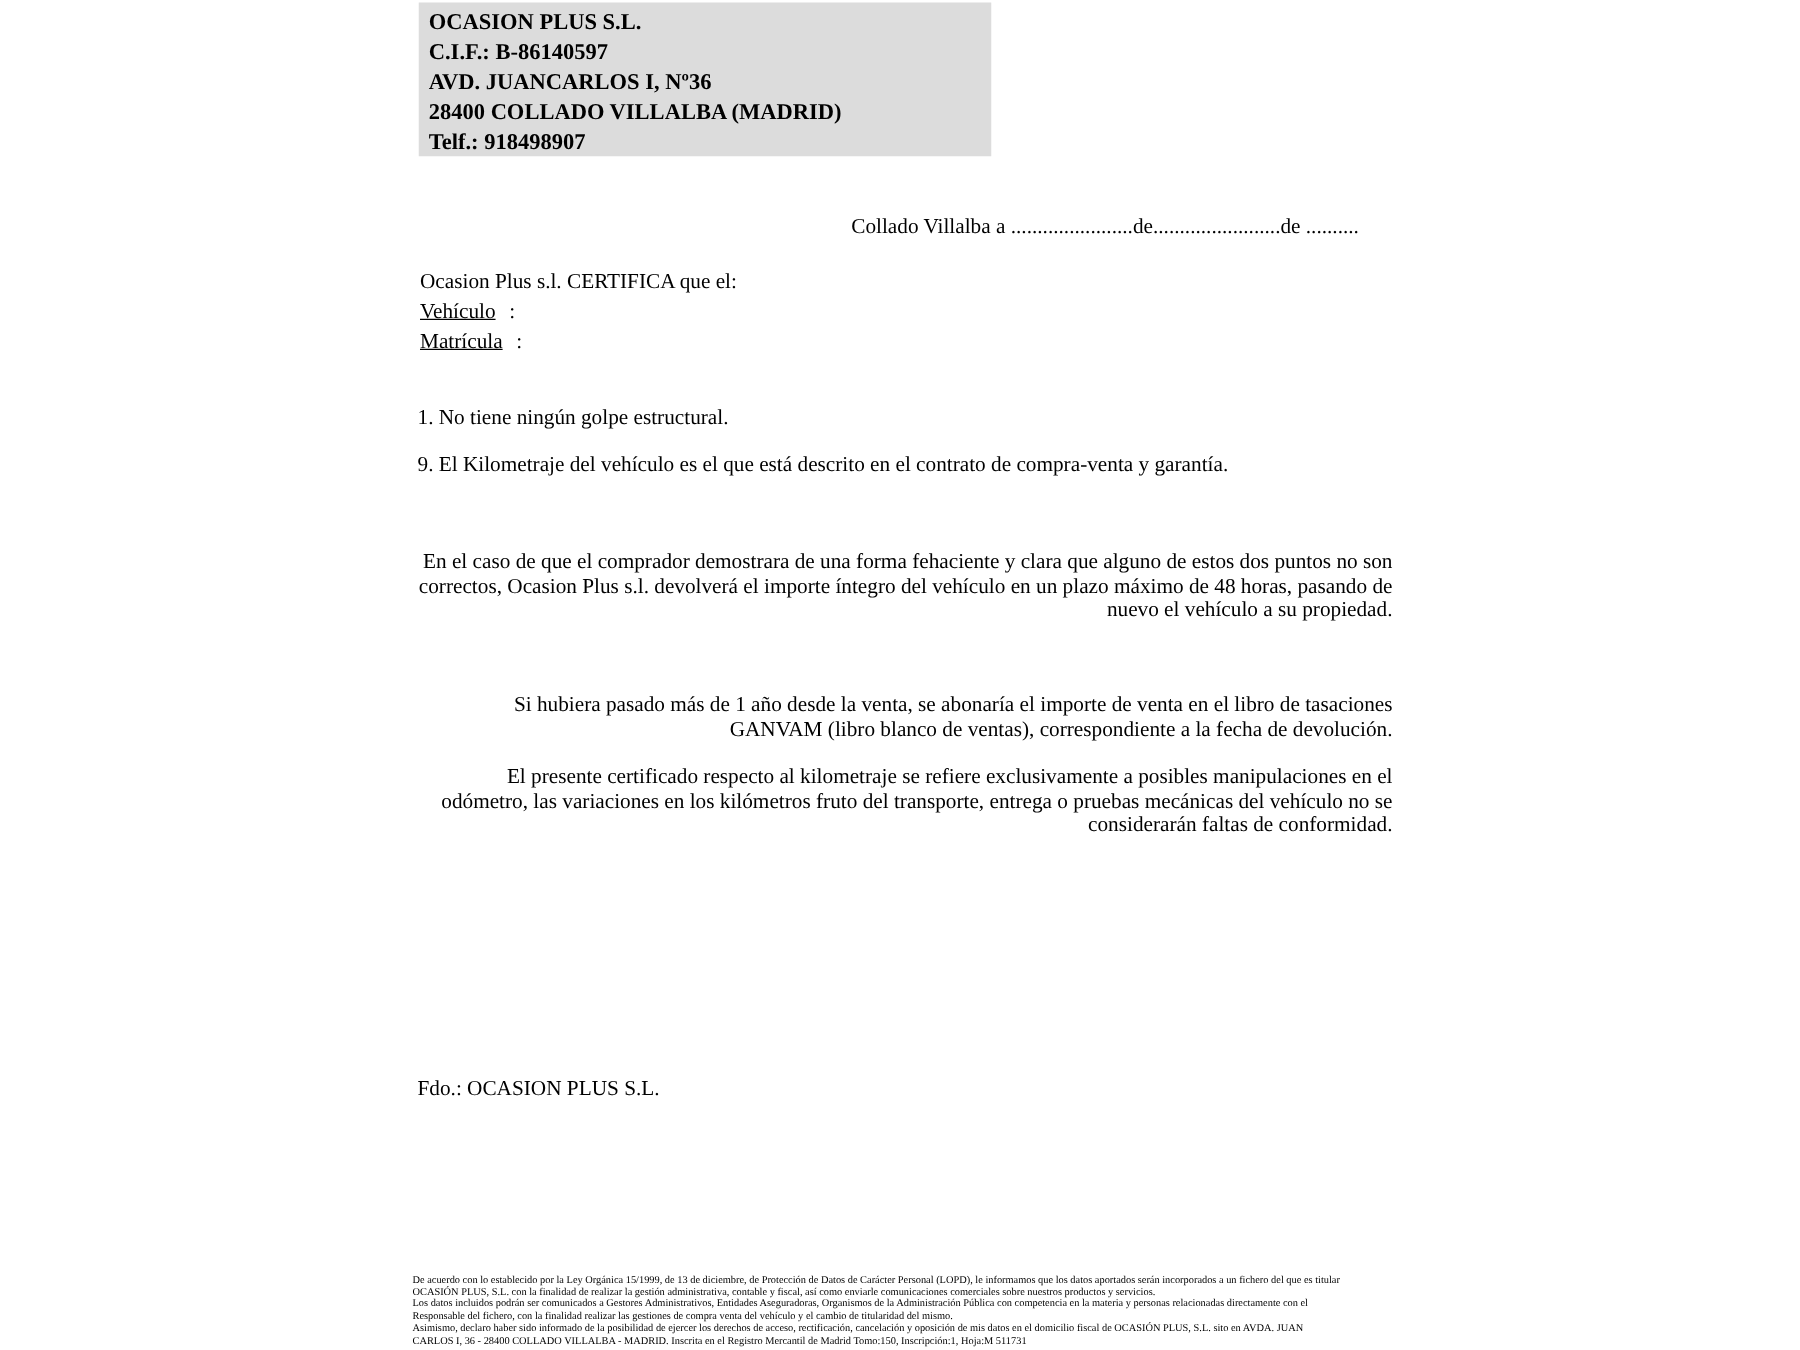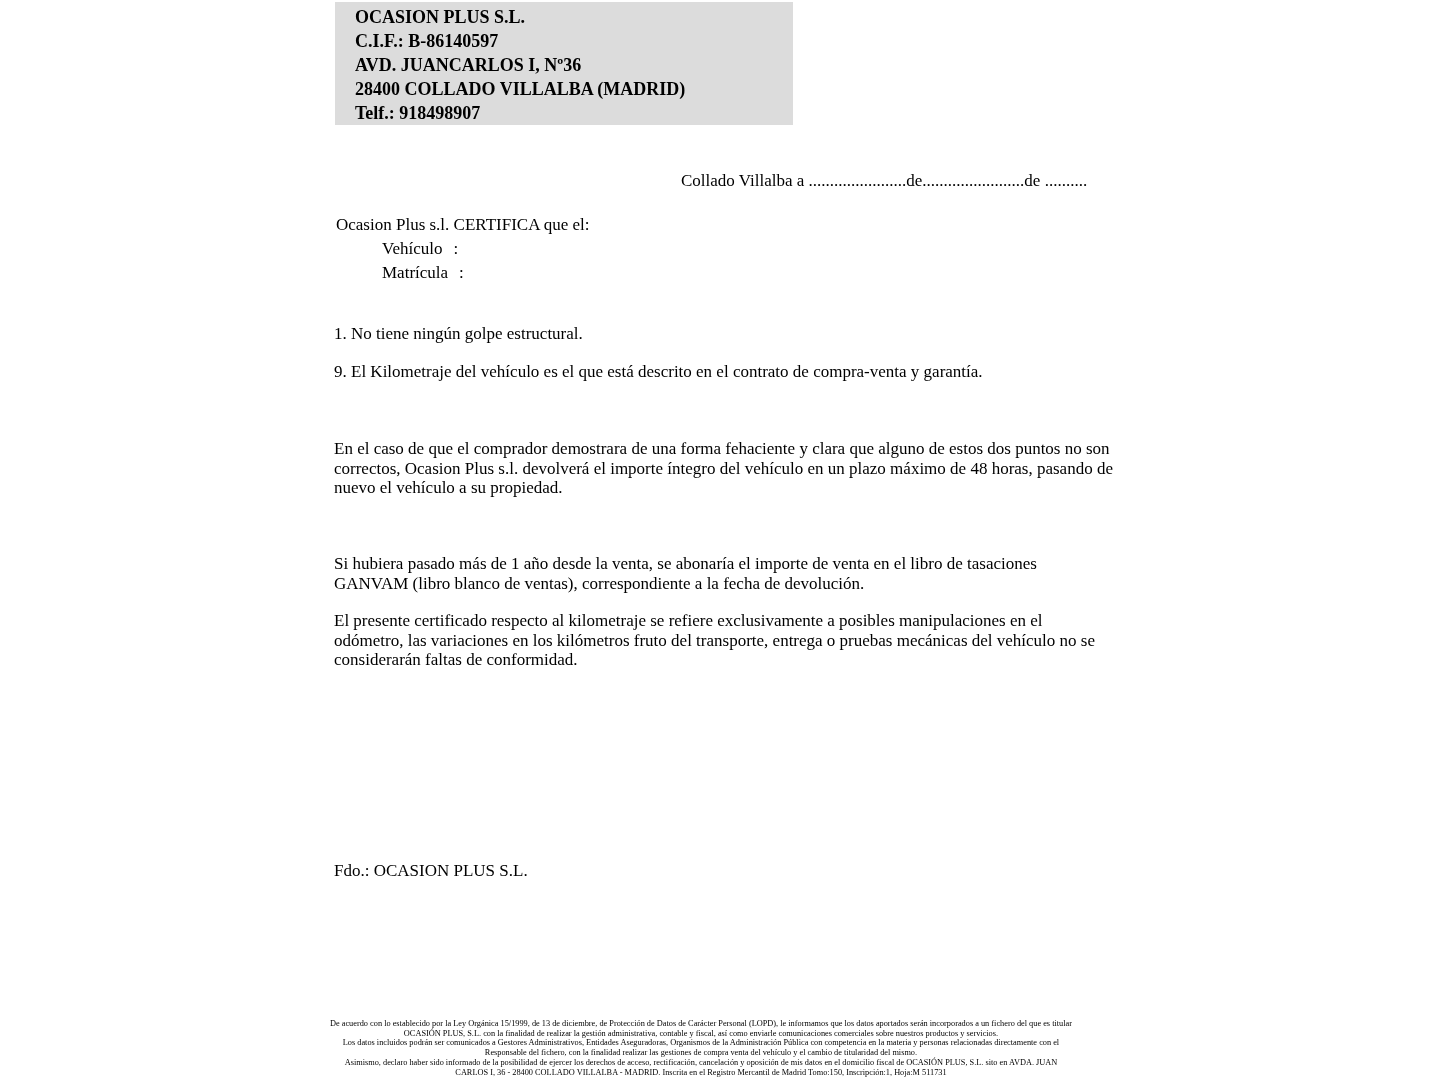--- a/index.html
+++ b/index.html
@@ -17,21 +17,21 @@
     overflow: hidden;
   }
   .header-box {
     position: absolute;
     left: 335px;
     top: 2px;
     width: 458px;
     height: 123px;
     box-sizing: border-box;
     background: #dcdcdc;
-    padding: 3px 0 0 20px;
+    padding: 3px 0 0 8px;
   }
   .header-box .hline {
     font-size: 18px;
     font-weight: bold;
     line-height: 24px;
     white-space: nowrap;
   }
   .date-line {
     position: absolute;
     left: 681px;
@@ -41,40 +41,41 @@
     white-space: nowrap;
   }
   .certify {
     position: absolute;
     left: 336px;
     top: 213px;
     font-size: 17px;
     line-height: 24px;
   }
   .field-label {
-    margin-left: 46px;
+    text-decoration: underline;
   }
   .field-colon {
     margin-left: 11px;
   }
   .point {
     position: absolute;
     left: 334px;
     font-size: 17px;
     line-height: 20px;
     white-space: nowrap;
   }
   .point-1 { top: 324px; text-align: center; }
   .point-2 { top: 362px; }
   .para {
     position: absolute;
     left: 334px;
     width: 780px;
     font-size: 17px;
     line-height: 19.5px;
+    text-align: right;
   }
   .para-1 { top: 439px; }
   .para-2 { top: 514px; }
   .para-3 { top: 554px; }
   .para-4 { top: 611px; }
   .signature {
     position: absolute;
     left: 334px;
     top: 860px;
     font-size: 17px;
@@ -83,21 +84,20 @@
   }
   .legal-footer {
     position: absolute;
     left: 330px;
     top: 1019px;
   }
   .legal-footer .fline {
     font-size: 8.3px;
     line-height: 9.7px;
     white-space: nowrap;
-    text-align: center;
   }
 </style>
 </head>
 <body>
 
 <div class="page">
 
   <div class="header-box">
     <div class="hline">OCASION PLUS S.L.</div>
     <div class="hline">C.I.F.: B-86140597</div>

